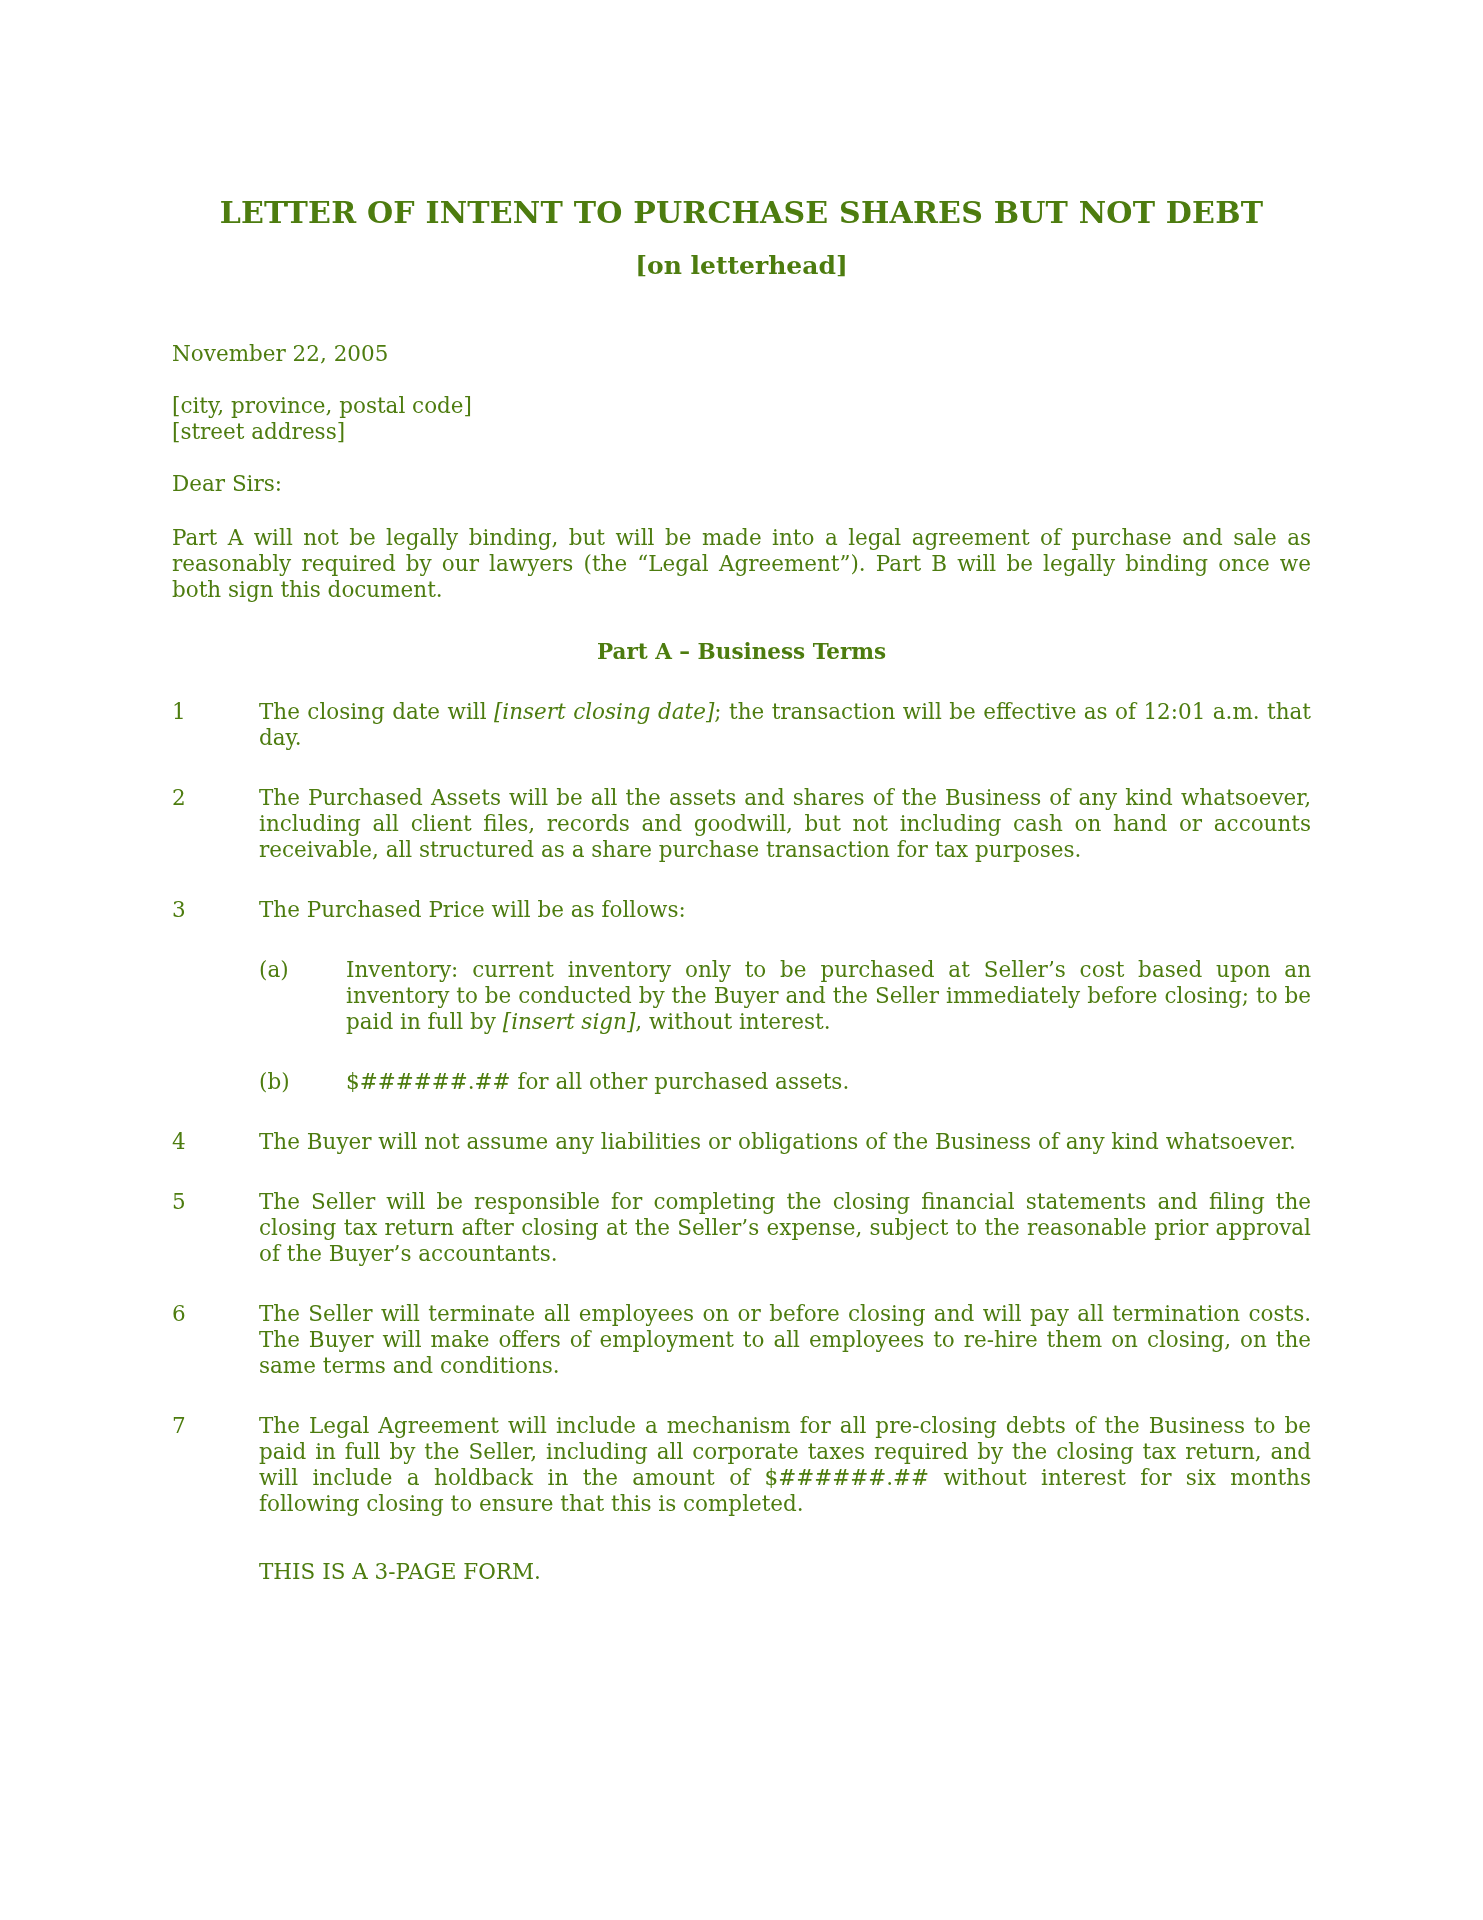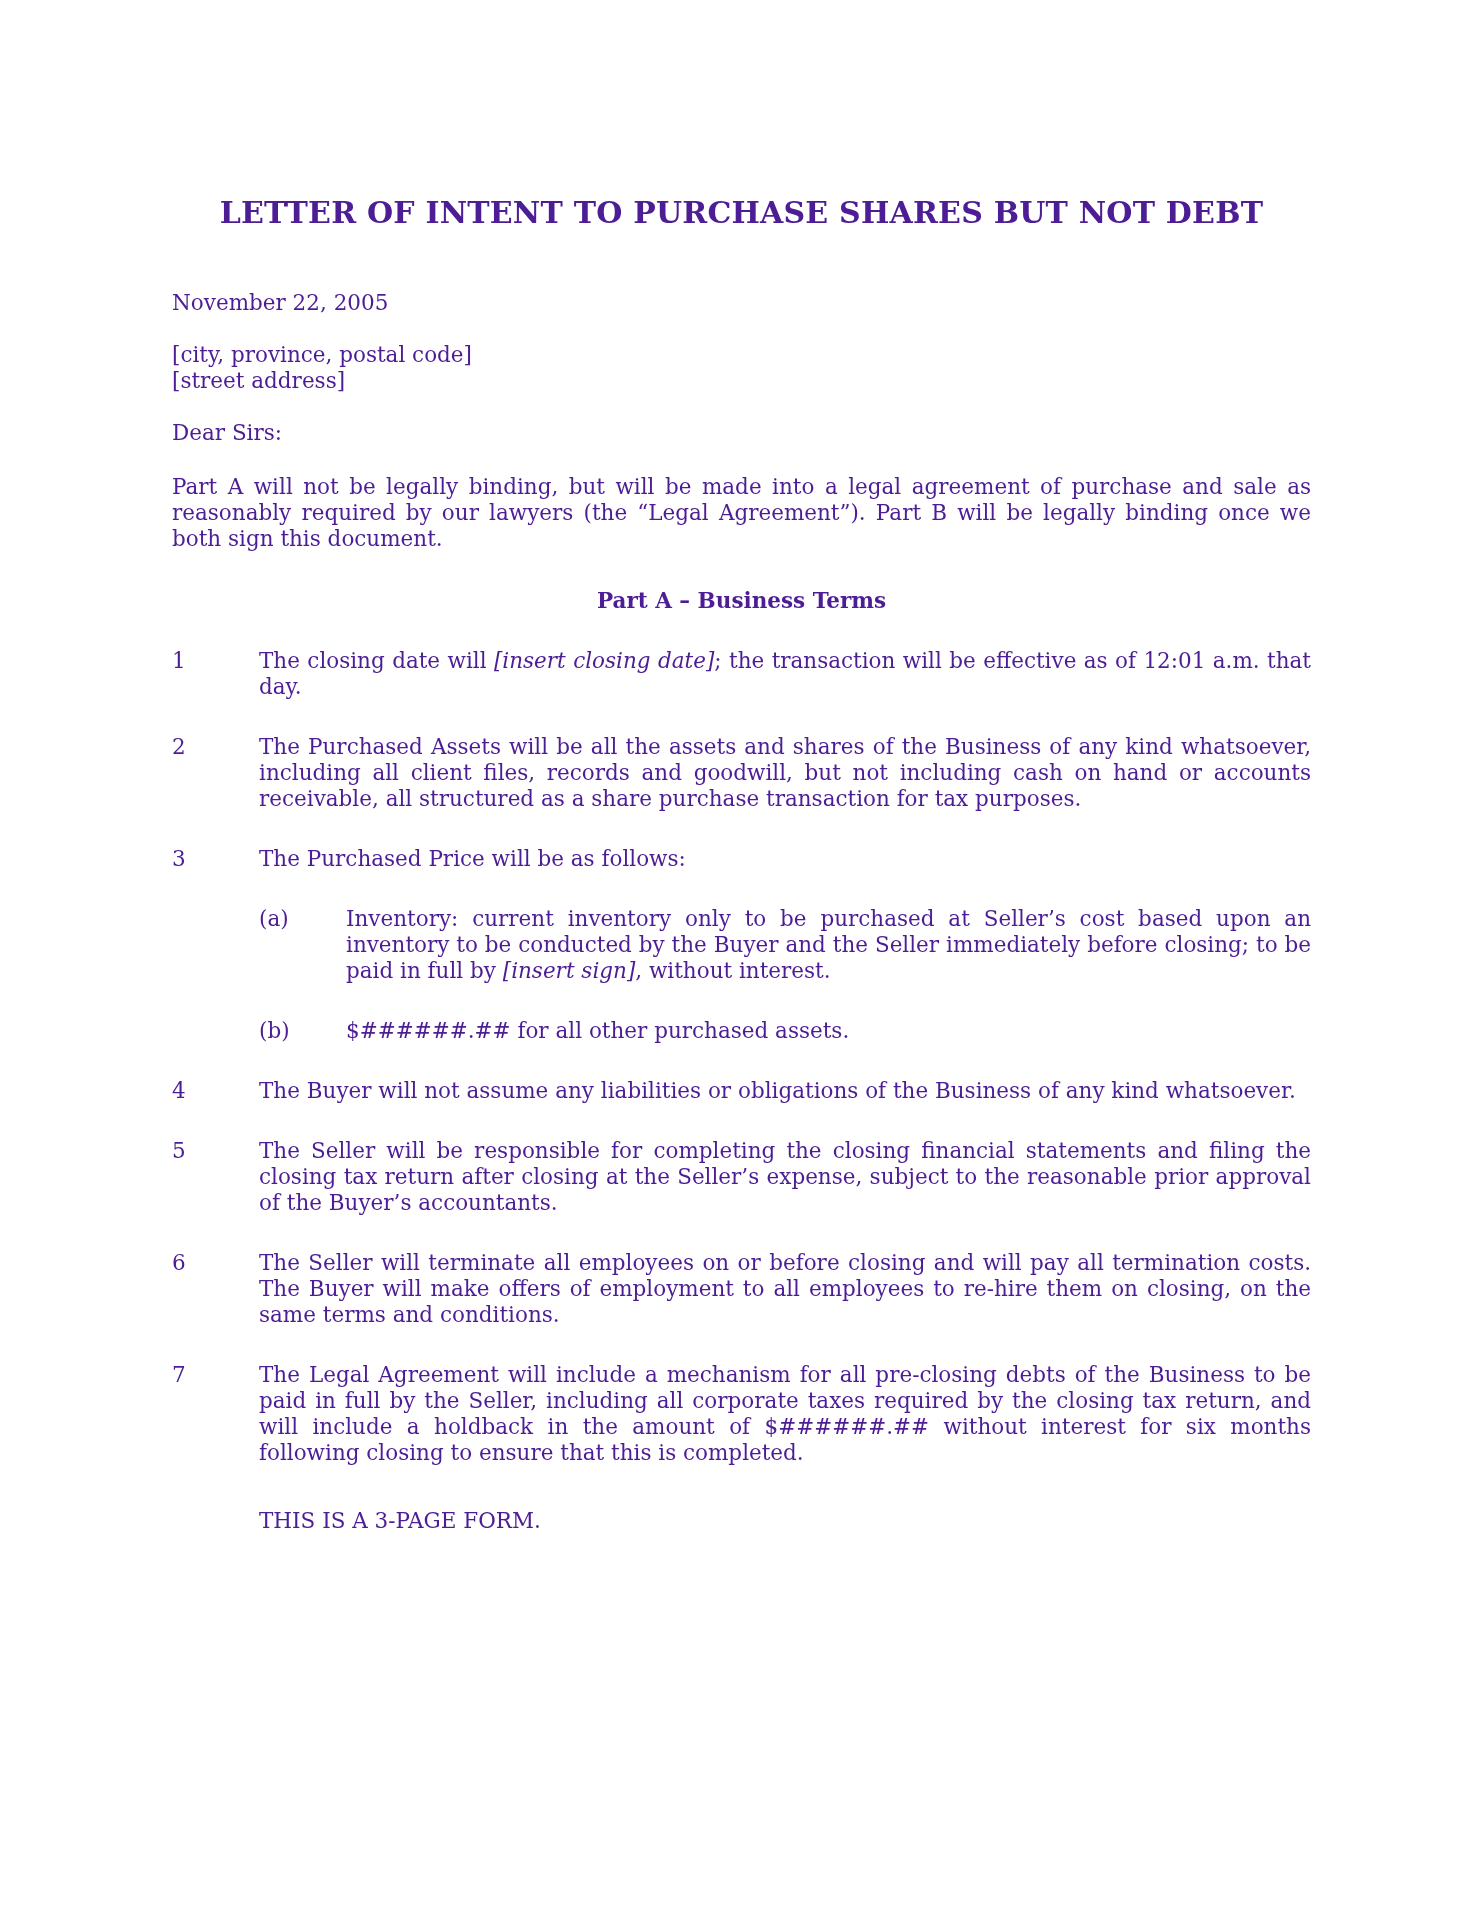--- a/index.html
+++ b/index.html
@@ -11,21 +11,21 @@
     position: relative;
     width: 1483px;
     height: 1920px;
     margin: 0 auto;
     background: #ffffff;
     box-sizing: border-box;
     padding: 196px 172px 0 172px;
     font-family: "DejaVu Serif", serif;
     font-size: 21.5px;
     line-height: 26px;
-    color: #4c1d95;
+    color: #4d7c0f;
   }
   .title {
     margin: 0;
     text-align: center;
     font-weight: bold;
     font-size: 30px;
     line-height: 34px;
     letter-spacing: 0.2px;
   }
   .subtitle {
@@ -68,20 +68,21 @@
     margin-left: 87px;
   }
 </style>
 </head>
 <body>
 
 <div class="page">
 
   <h1 class="title">LETTER OF INTENT TO PURCHASE SHARES BUT NOT DEBT</h1>
 
+  <div class="subtitle">[on letterhead]</div>
 
   <div class="date-line">November 22, 2005</div>
 
   <div class="recipient-block">
     <div>[city, province, postal code]</div>
     <div>[street address]</div>
   </div>
 
   <div class="salutation">Dear Sirs:</div>
 

